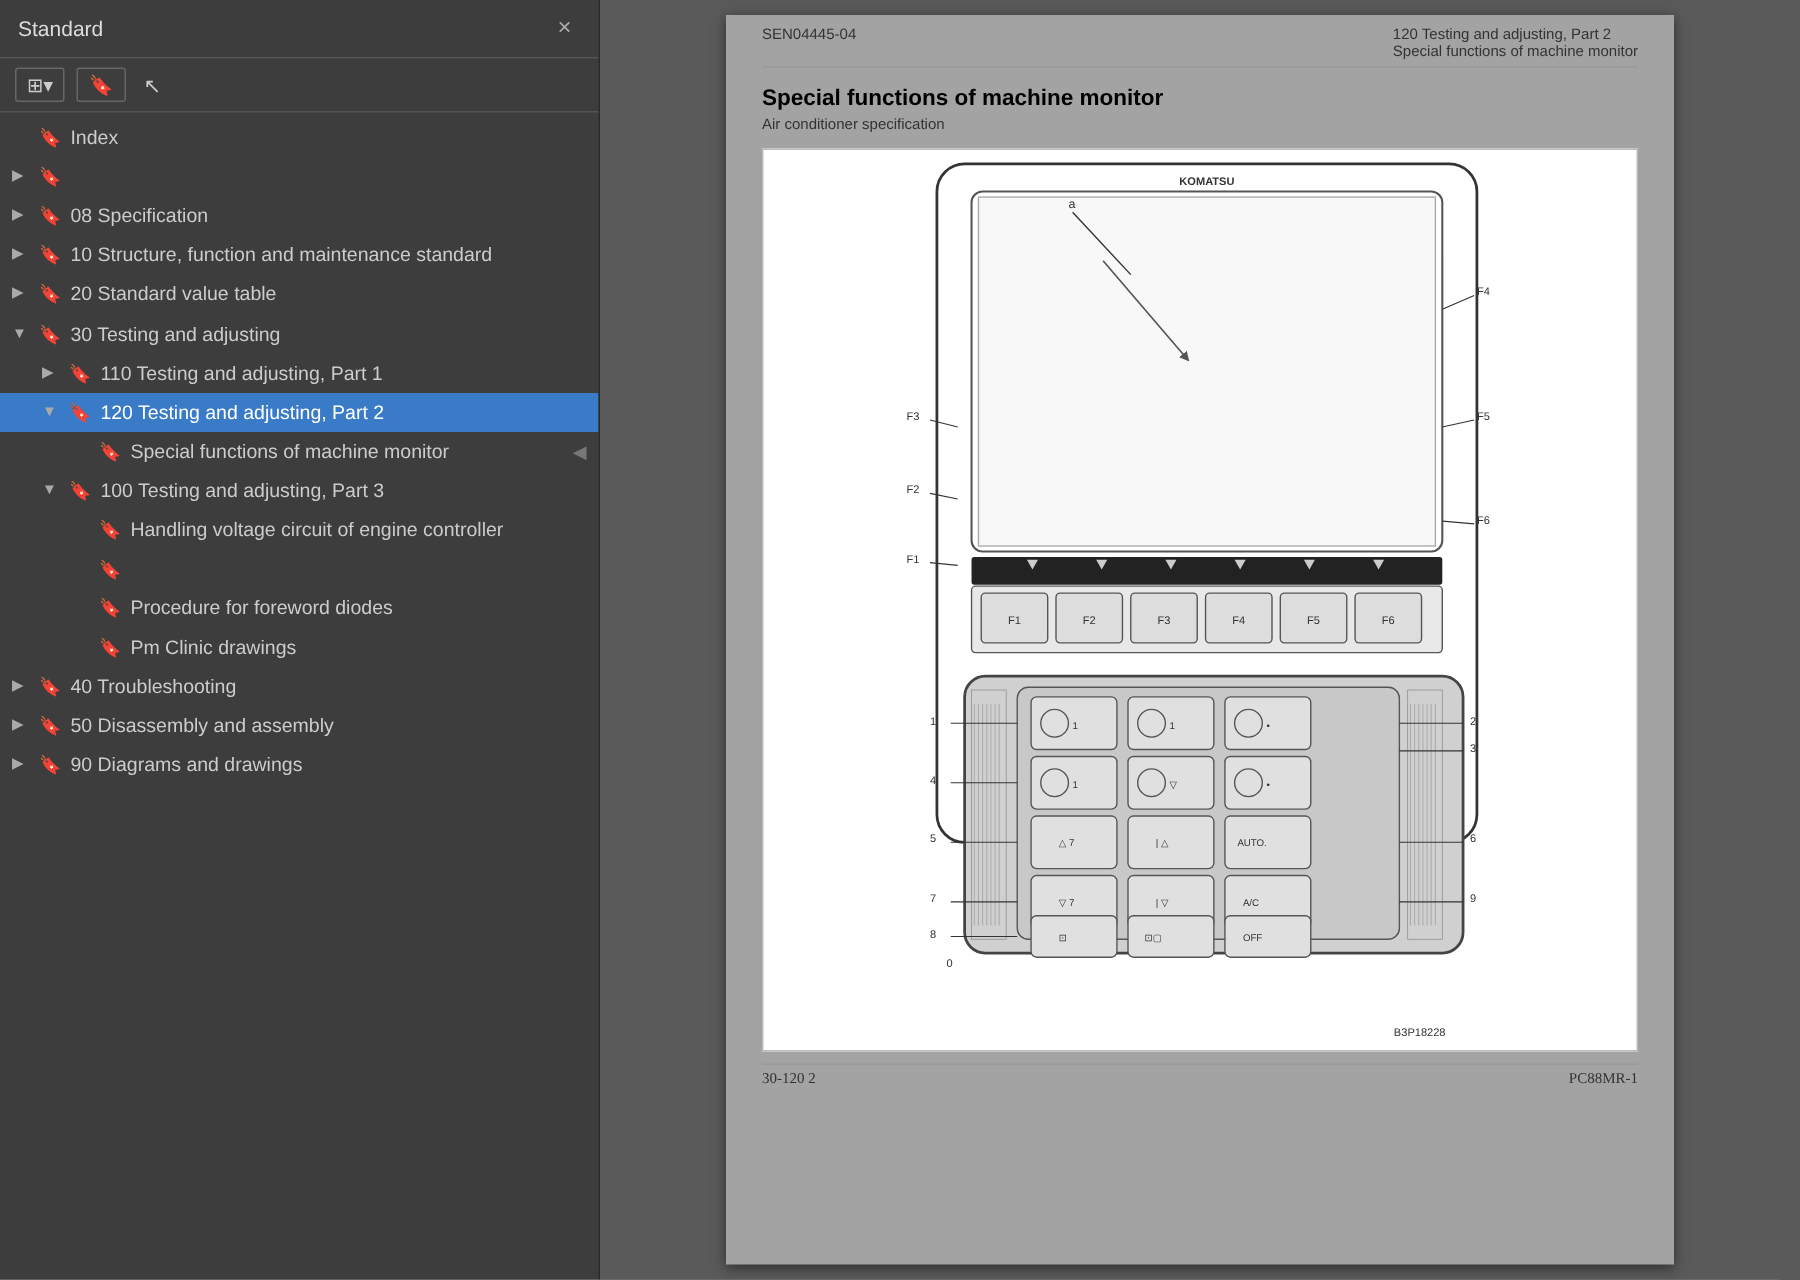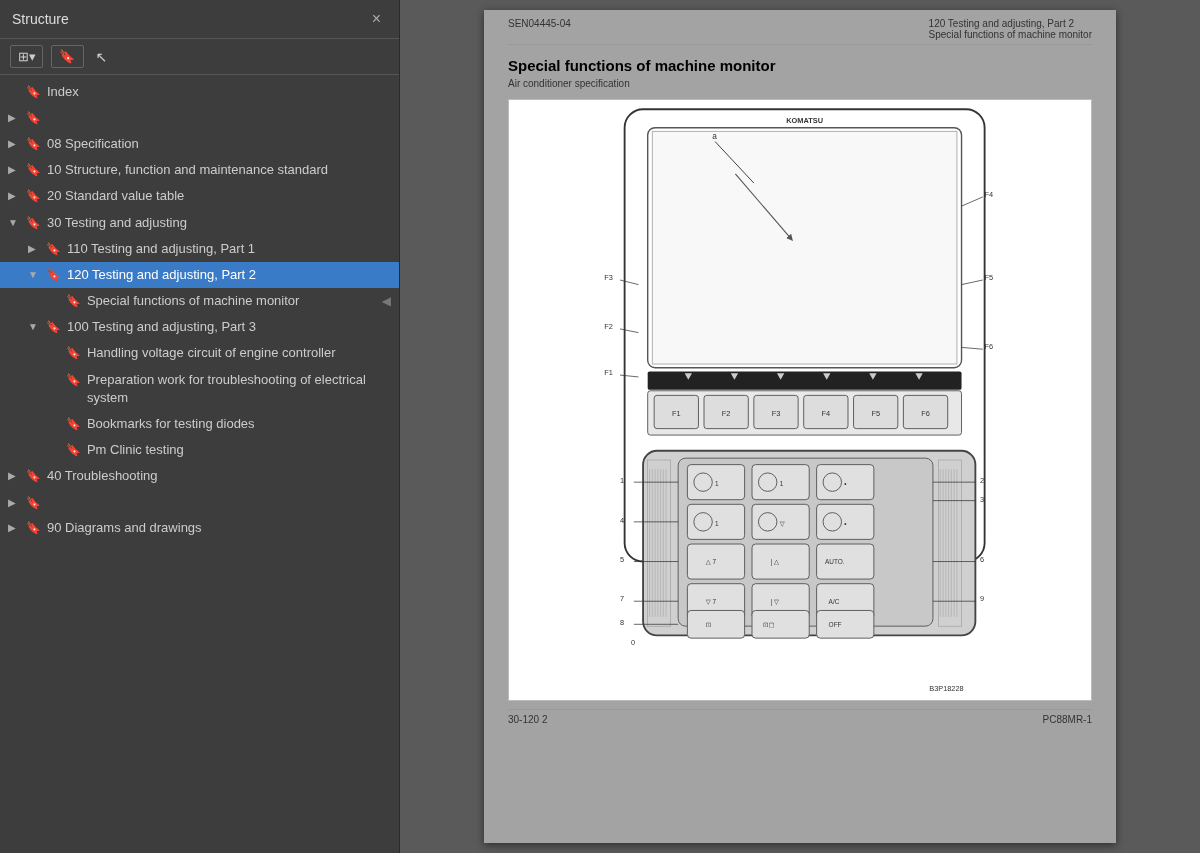--- a/index.html
+++ b/index.html
@@ -212,31 +212,32 @@
     }
 
     .doc-footer-line {
       display: flex;
       justify-content: space-between;
       font-size: 10px;
       color: #333;
       margin-top: 8px;
       border-top: 1px solid #999;
       padding-top: 4px;
+      font-family: Liberation Serif, serif;
     }
 
     
     #sidebar-content { overflow-y: auto; }
   </style>
 </head>
 <body>
 
 <div id="sidebar">
   <div id="sidebar-header">
-    <span id="sidebar-title">Structure</span>
+    <span id="sidebar-title">Standard</span>
     <button id="sidebar-close">×</button>
   </div>
   <div id="sidebar-toolbar">
     <button class="toolbar-btn">
       <span>⊞▾</span>
     </button>
     <button class="toolbar-btn">
       <span>🔖</span>
     </button>
     <span class="cursor-icon">↖</span>
@@ -294,40 +295,40 @@
         <span class="item-label">100 Testing and adjusting, Part 3</span>
       </div>
       <div class="tree-item indent-2">
         <span class="expand-btn"></span>
         <span class="bookmark-icon">🔖</span>
         <span class="item-label">Handling voltage circuit of engine controller</span>
       </div>
       <div class="tree-item indent-2">
         <span class="expand-btn"></span>
         <span class="bookmark-icon">🔖</span>
-        <span class="item-label">Preparation work for troubleshooting of electrical system</span>
       </div>
       <div class="tree-item indent-2">
         <span class="expand-btn"></span>
         <span class="bookmark-icon">🔖</span>
-        <span class="item-label">Bookmarks for testing diodes</span>
+        <span class="item-label">Procedure for foreword diodes</span>
       </div>
       <div class="tree-item indent-2">
         <span class="expand-btn"></span>
         <span class="bookmark-icon">🔖</span>
-        <span class="item-label">Pm Clinic testing</span>
+        <span class="item-label">Pm Clinic drawings</span>
       </div>
       <div class="tree-item indent-0">
         <span class="expand-btn">▶</span>
         <span class="bookmark-icon">🔖</span>
         <span class="item-label">40 Troubleshooting</span>
       </div>
       <div class="tree-item indent-0">
         <span class="expand-btn">▶</span>
         <span class="bookmark-icon">🔖</span>
+        <span class="item-label">50 Disassembly and assembly</span>
       </div>
       <div class="tree-item indent-0">
         <span class="expand-btn">▶</span>
         <span class="bookmark-icon">🔖</span>
         <span class="item-label">90 Diagrams and drawings</span>
       </div>
     </div>
 </div>
 
 <div id="main-content">

